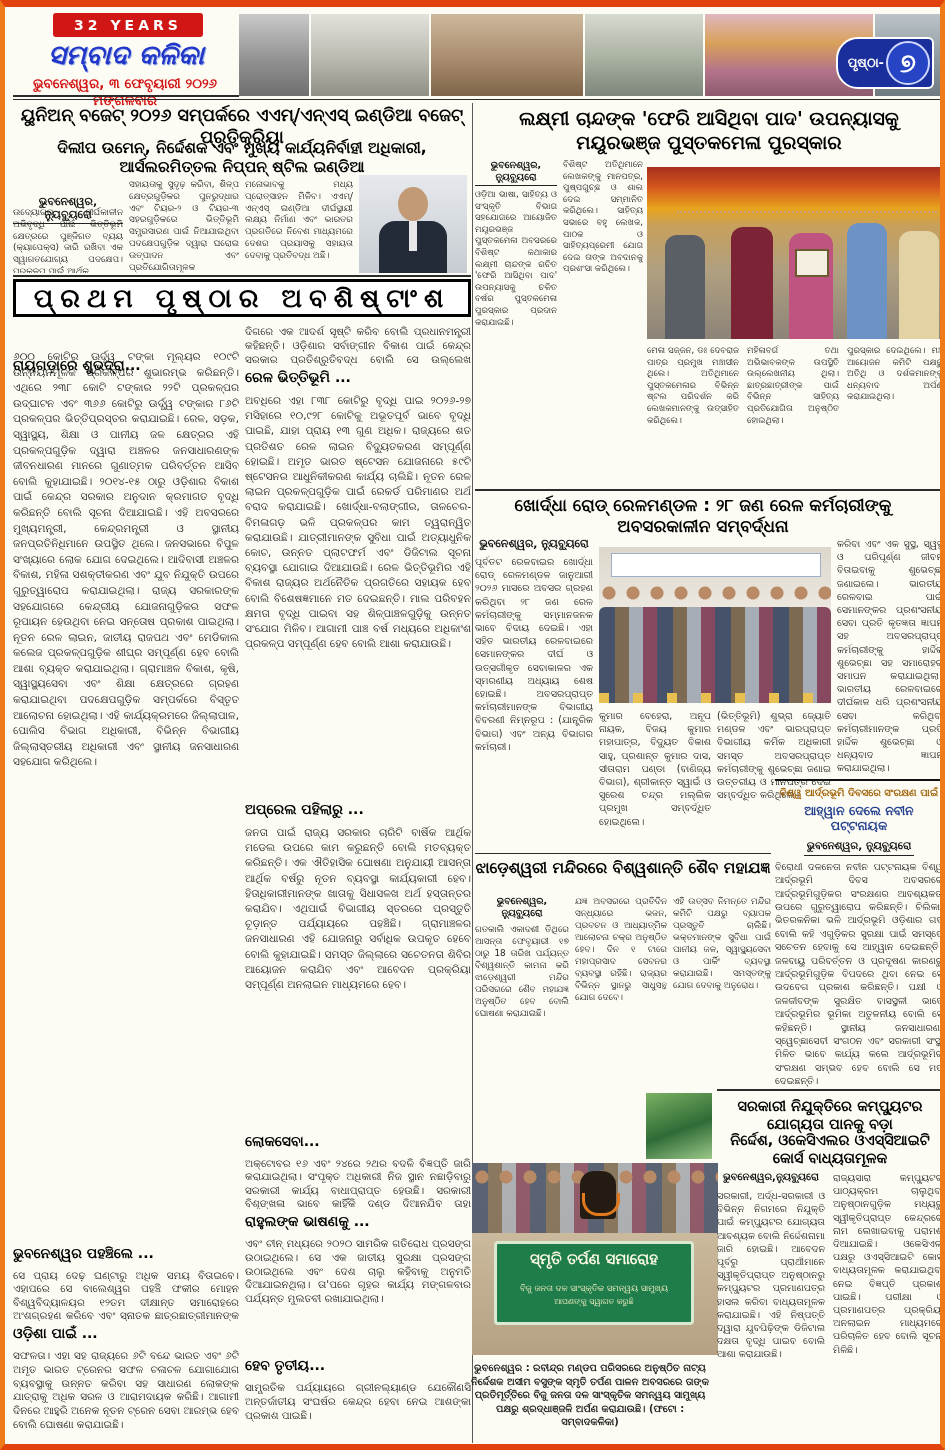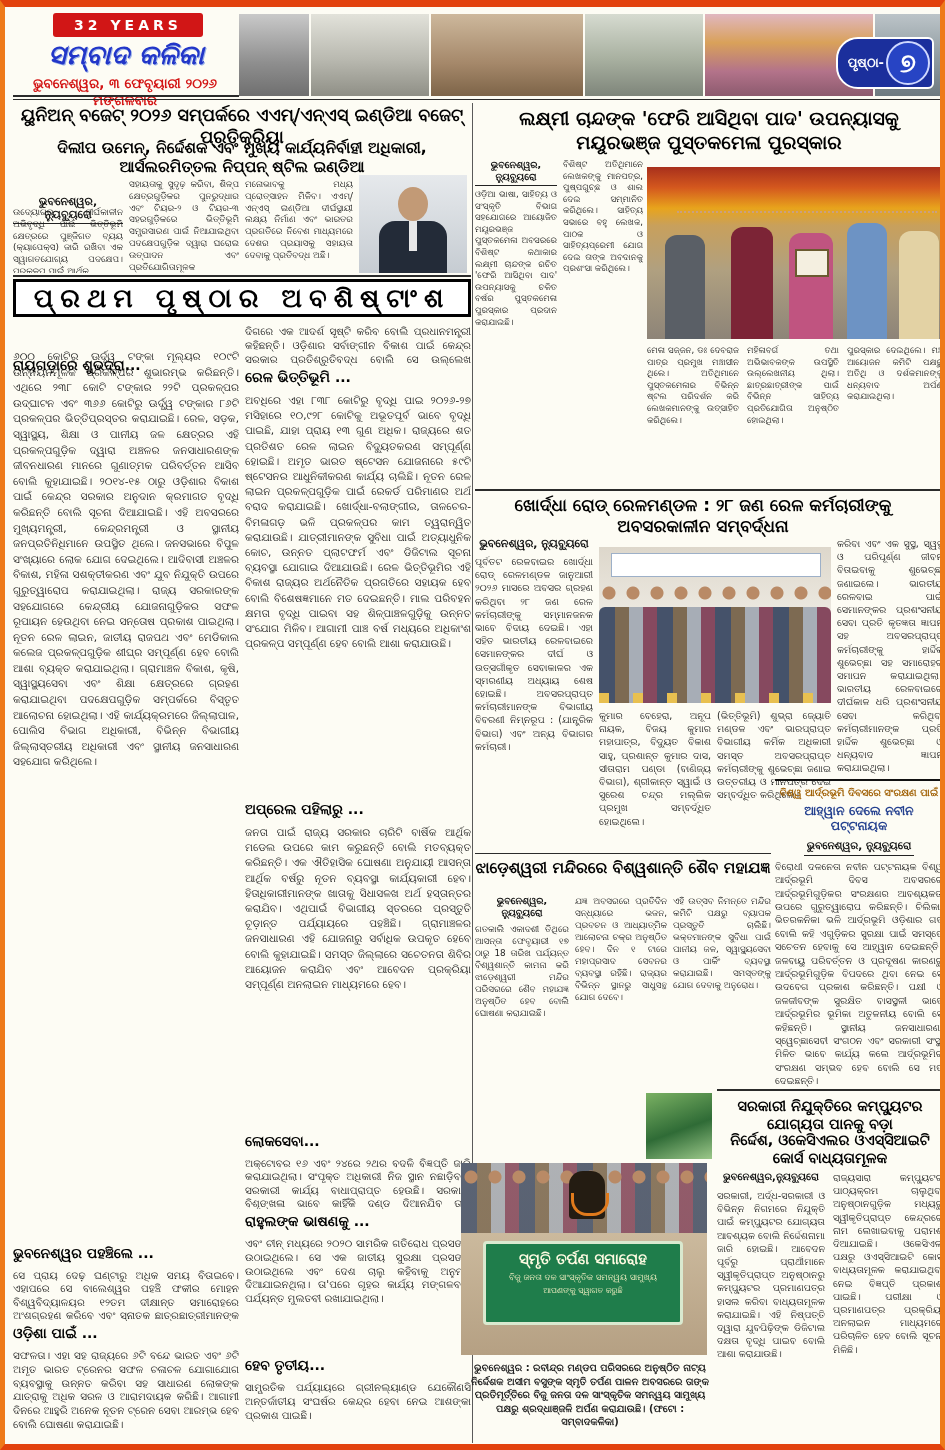--- a/index.html
+++ b/index.html
@@ -36,21 +36,21 @@
   #badge .num{width:40px;height:40px;border-radius:50%;background:#2744c4;border:2px solid #cfd8ff;
     color:#fff;font-weight:bold;font-size:26px;text-align:center;line-height:40px;}
   
   #fp-banner{position:absolute;left:8px;top:272px;width:458px;height:38px;border:3px solid #000;background:#fff;
     box-sizing:border-box;display:flex;align-items:center;justify-content:center;
     font-weight:800;font-size:26px;letter-spacing:7px;color:#000;}
   
   .gbanner{position:absolute;left:22px;top:78px;width:200px;height:84px;background:#1f7d4b;
     border:3px solid #d9e9cf;border-radius:4px;text-align:center;color:#fdf6c9;padding-top:6px;box-sizing:border-box;}
   .gbanner .l1{font-weight:bold;font-size:15px;color:#fffbe2;}
-  .gbanner .l2{font-size:8.5px;margin-top:4px;color:#f3eec2;}
+  .gbanner .l2{font-size:8.5px;margin-top:15px;color:#f3eec2;}
   .gbanner .l3{font-size:8px;margin-top:3px;color:#f3eec2;}
   .head-dots{position:absolute;left:0;top:0;right:0;height:26px;
     background:radial-gradient(circle at 10px 14px,#b98a66 6px,transparent 7px);background-size:24px 26px;}
   .crowd{position:absolute;left:0;bottom:0;right:0;
     background:repeating-linear-gradient(90deg,#45526a 0 16px,#7d6a52 16px 30px,#a7adb6 30px 44px,#86495f 44px 58px);}
 </style>
 </head>
 <body>
 
 <div id="page">
@@ -156,21 +156,21 @@
   </div>
 
   <div class="abs hl" style="left:470px;top:852px;width:296px;font-size:15.5px;">ଝାଡ଼େଶ୍ୱରୀ ମନ୍ଦିରରେ ବିଶ୍ୱଶାନ୍ତି ଶୈବ ମହାଯଜ୍ଞ</div>
   <div class="abs by" style="left:470px;top:888px;width:94px;font-size:9.5px;">ଭୁବନେଶ୍ୱର, ନ୍ୟୁବ୍ୟୁରୋ</div>
   <div class="abs j" style="left:470px;top:916px;width:94px;height:160px;font-size:8.8px;line-height:12px;">ଗତକାଲି ଏକାଦଶୀ ତିଥିରେ ଆସନ୍ତା ଫେବୃୟାରୀ ୧୭ ଠାରୁ 18 ତାରିଖ ପର୍ଯ୍ୟନ୍ତ ବିଶ୍ୱଶାନ୍ତି କାମନା କରି ଝାଡ଼େଶ୍ୱରୀ ମନ୍ଦିର ପରିସରରେ ଶୈବ ମହାଯଜ୍ଞ ଅନୁଷ୍ଠିତ ହେବ ବୋଲି ଘୋଷଣା କରାଯାଇଛି।</div>
   <div class="abs j" style="left:570px;top:888px;width:92px;height:188px;font-size:8.8px;line-height:12px;">ଯଜ୍ଞ ଅବସରରେ ପ୍ରତିଦିନ ସନ୍ଧ୍ୟାରେ ଭଜନ, ପ୍ରବଚନ ଓ ଆଧ୍ୟାତ୍ମିକ ଆଲୋଚନା ଚକ୍ର ଅନୁଷ୍ଠିତ ହେବ। ଦିନ ୧ ଟାରେ ମହାପ୍ରସାଦ ସେବନର ବ୍ୟବସ୍ଥା ରହିଛି। ରାଜ୍ୟର ବିଭିନ୍ନ ସ୍ଥାନରୁ ସାଧୁସନ୍ଥ ଯୋଗ ଦେବେ।</div>
   <div class="abs j" style="left:668px;top:888px;width:98px;height:188px;font-size:8.8px;line-height:12px;">ଏହି ଉତ୍ସବ ନିମନ୍ତେ ମନ୍ଦିର କମିଟି ପକ୍ଷରୁ ବ୍ୟାପକ ପ୍ରସ୍ତୁତି ଚାଲିଛି। ଭକ୍ତମାନଙ୍କ ସୁବିଧା ପାଇଁ ପାନୀୟ ଜଳ, ସ୍ୱାସ୍ଥ୍ୟସେବା ଓ ପାର୍କିଂ ବ୍ୟବସ୍ଥା କରାଯାଇଛି। ସମସ୍ତଙ୍କୁ ଯୋଗ ଦେବାକୁ ଅନୁରୋଧ।</div>
 
   <div class="ph" style="left:641px;top:1086px;width:66px;height:66px;background:linear-gradient(160deg,#7ab163 0%,#2f6b36 55%,#9cc88a 100%);"></div>
 
-  <div class="ph" style="left:456px;top:1156px;width:246px;height:192px;background:linear-gradient(180deg,#d8c8ac,#b5a083);">
+  <div class="ph" style="left:467px;top:1156px;width:246px;height:192px;background:linear-gradient(180deg,#d8c8ac,#b5a083);">
     <div class="crowd" style="top:0;height:70px;bottom:auto;opacity:.85;"></div>
     <div class="head-dots"></div>
     <div style="position:absolute;left:108px;top:8px;width:36px;height:48px;border-radius:14px 14px 4px 4px;background:#241c12;"></div>
     <div style="position:absolute;left:110px;top:30px;width:32px;height:20px;border:3px solid #e07a1c;border-top:none;border-radius:0 0 16px 16px;"></div>
     <div class="gbanner">
       <div class="l1">ସ୍ମୃତି ତର୍ପଣ ସମାରୋହ</div>
       <div class="l2">ବିଜୁ ଜନତା ଦଳ ସାଂସ୍କୃତିକ ସମନ୍ୱୟ ସାମୁଖ୍ୟ</div>
       <div class="l3">ଆପଣଙ୍କୁ ସ୍ୱାଗତ କରୁଛି</div>
     </div>
   </div>

